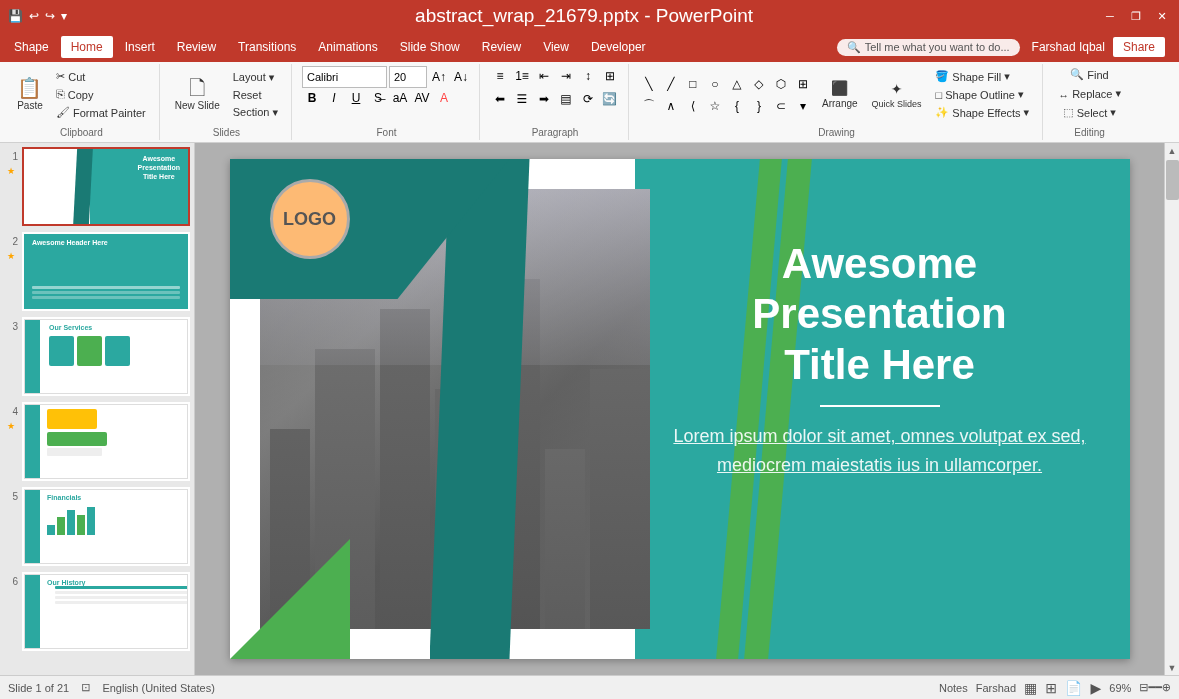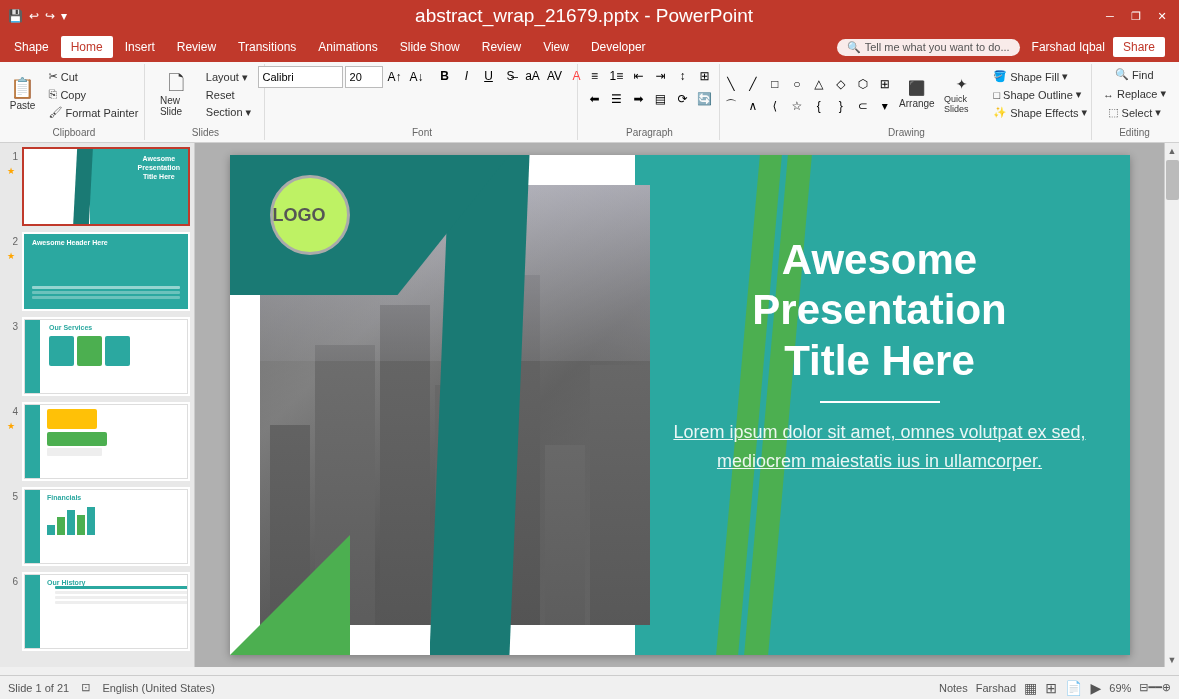--- a/index.html
+++ b/index.html
@@ -231,25 +231,25 @@
       background: #4caf50;
       transform: skewX(-5deg);
     }
     .logo-circle {
       position: absolute;
       left: 40px;
       top: 20px;
       width: 80px;
       height: 80px;
       border-radius: 50%;
-      background: #bef264;
+      background: #fdba74;
       border: 3px solid #aaa;
       display: flex;
       align-items: center;
-      justify-content: flex-start;
+      justify-content: center;
       font-size: 18px;
       font-weight: bold;
       color: #555;
       z-index: 10;
     }
     .slide-title-area {
       position: absolute;
       right: 30px;
       top: 80px;
       width: 440px;
@@ -289,21 +289,20 @@
     .status-bar {
       height: 24px;
       background: #f0f0f0;
       border-top: 1px solid #ccc;
       display: flex;
       align-items: center;
       padding: 0 8px;
       font-size: 11px;
       color: #555;
       gap: 12px;
-      margin-top: 8px;
     }
     .status-bar-right { margin-left: auto; display: flex; align-items: center; gap: 8px; }
     .view-btn { font-size: 14px; cursor: pointer; color: #555; }
 
     
     .font-box {
       border: 1px solid #bbb;
       background: white;
       font-size: 11px;
       padding: 1px 4px;
@@ -443,21 +442,21 @@
           </div>
           <div class="ribbon-btn-sm">
             <span>Section</span>▾
           </div>
         </div>
       </div>
       <span class="ribbon-group-label">Slides</span>
     </div>
 
     <div class="ribbon-group" style="min-width:180px;">
-      <div class="ribbon-group-content" style="flex-direction:row;align-items:flex-start;gap:8px;">
+      <div class="ribbon-group-content" style="flex-direction:column;align-items:flex-start;gap:0;">
         <div class="format-row">
           <div class="font-box font-name">
             <span>Calibri</span>
           </div>
           <div class="font-box font-size">
             <span>20</span>
           </div>
           <div class="fmt-btn">A↑</div>
           <div class="fmt-btn">A↓</div>
         </div>

